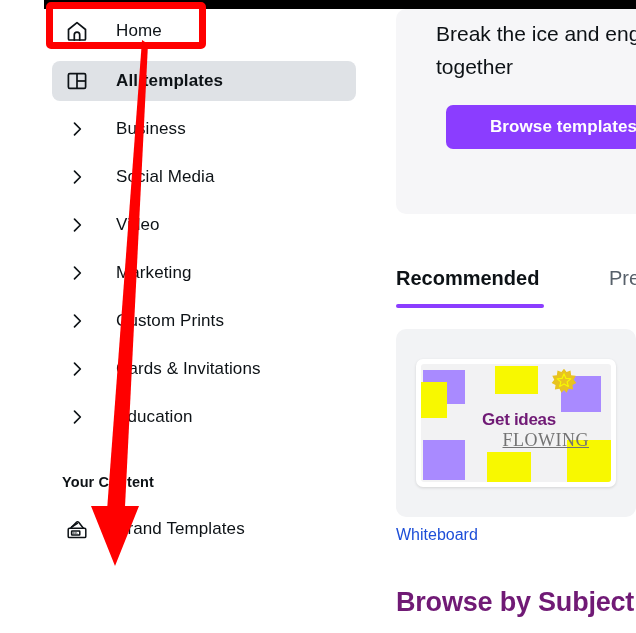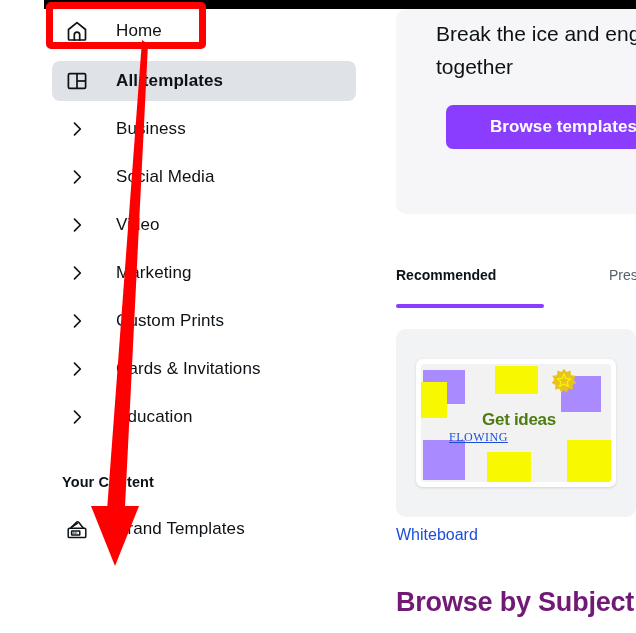--- a/index.html
+++ b/index.html
@@ -67,21 +67,21 @@
     border: none; border-radius: 7px;
     font-family: "Liberation Sans", sans-serif;
     font-size: 17px; font-weight: 700; letter-spacing: .1px;
     cursor: pointer;
     padding-left: 40px;
   }
 
   
   .tabs { position: absolute; left: 12px; top: 258px; width: 300px; height: 46px; }
   .tab {
-    position: absolute; top: 0; font-size: 14px; color: #57606a;
+    position: absolute; top: 0; font-size: 20px; color: #57606a;
     white-space: nowrap; padding-bottom: 10px;
   }
   .tab.active { color: #0d1216; font-weight: 700; }
   .tab-underline {
     position: absolute; left: 12px; top: 295px; width: 148px; height: 3.5px;
     background: #8b3dff; border-radius: 2px;
   }
 
   
   .card-thumb {
@@ -98,26 +98,26 @@
     background: #ffffff; border-radius: 7px; box-shadow: 0 1px 3px rgba(0,0,0,.13);
     padding: 5px;
   }
   .wb-canvas {
     position: relative; width: 100%; height: 100%;
     background: #f2f2f3; overflow: hidden; border-radius: 3px;
   }
   .sticky { position: absolute; }
   .wb-text1 {
     position: absolute; left: 28px; top: 46px; width: 140px; text-align: center;
-    font-size: 17px; font-weight: 700; color: #4d7c0f;
+    font-size: 17px; font-weight: 700; color: #701a75;
     font-family: "Liberation Sans", sans-serif; letter-spacing: -.3px;
   }
   .wb-text2 {
-    position: absolute; left: 28px; top: 66px; width: 140px; text-align: left;
-    font-size: 12px; color: #1d4ed8;
+    position: absolute; left: 28px; top: 66px; width: 140px; text-align: right;
+    font-size: 18px; color: #737373;
     font-family: "Liberation Serif", serif;
     text-decoration: underline; letter-spacing: .5px;
   }
 
   .browse-subject {
     position: absolute; left: 12px; top: 578px;
     font-size: 27px; font-weight: 700; color: #701a75; letter-spacing: -.2px;
     white-space: nowrap;
   }
 

